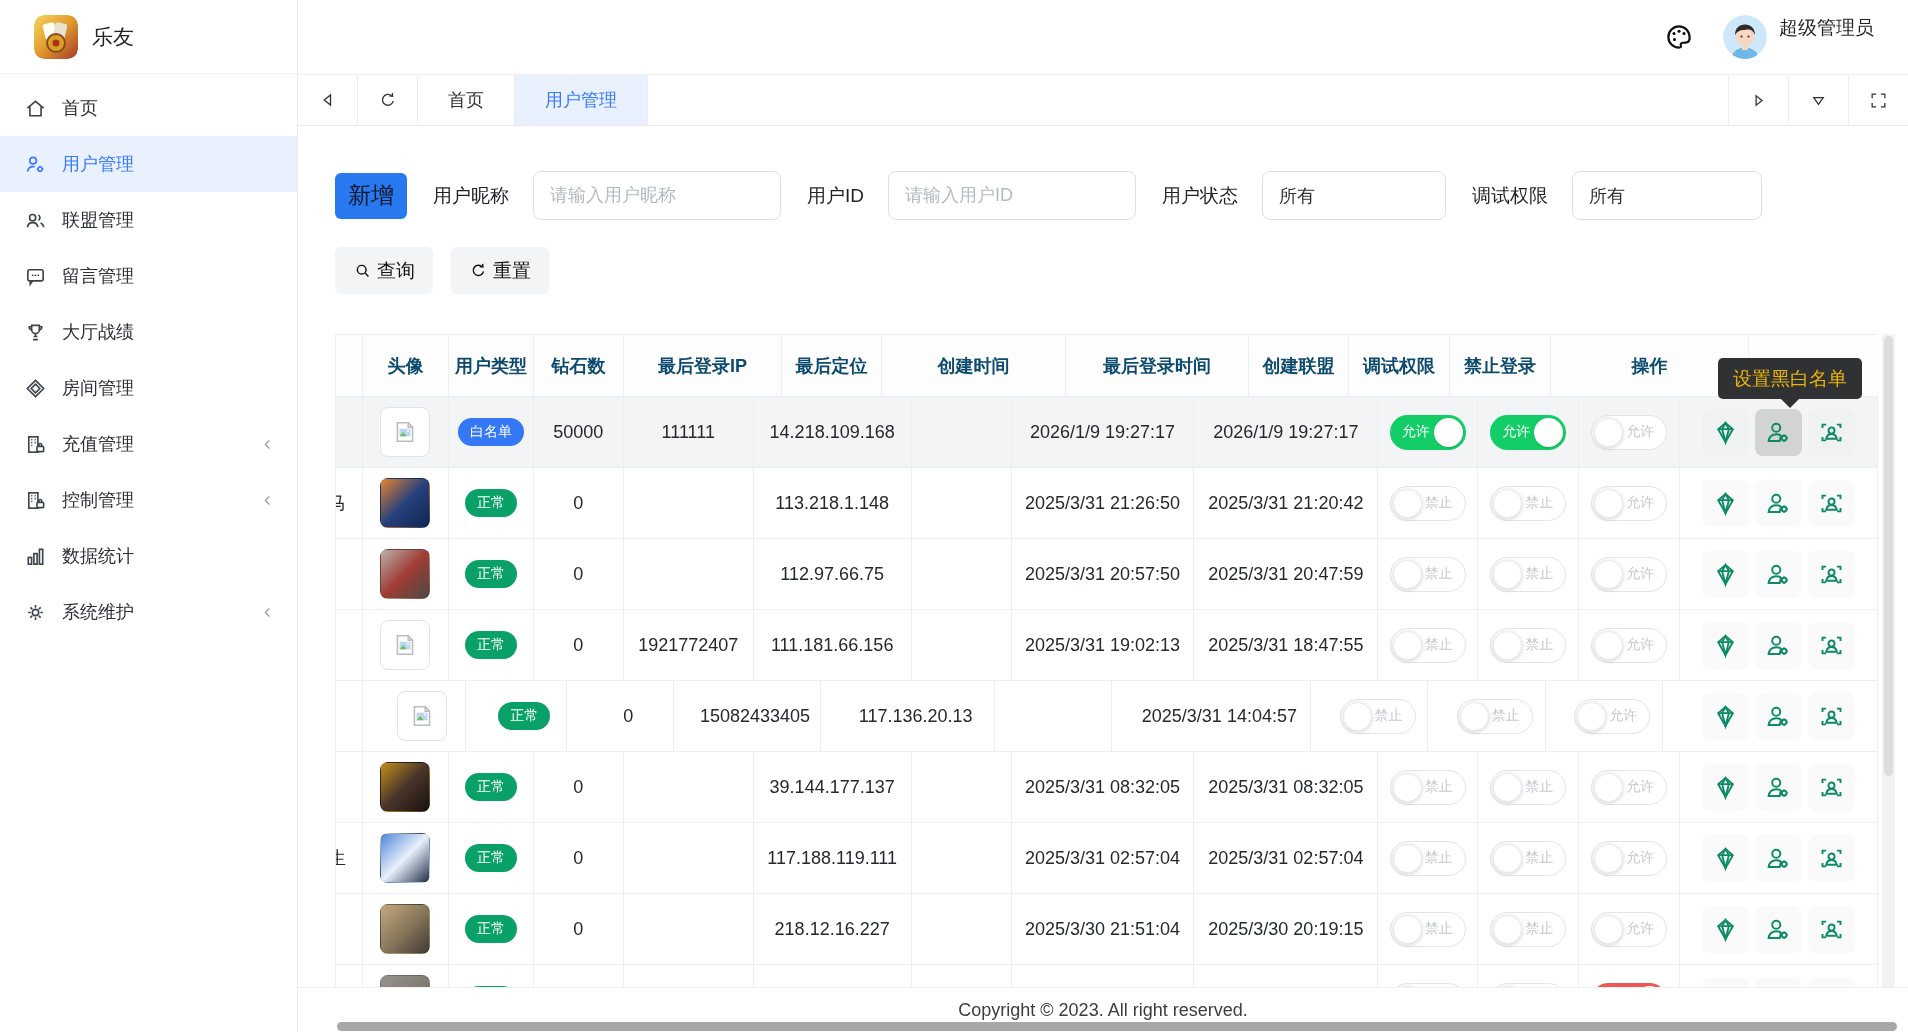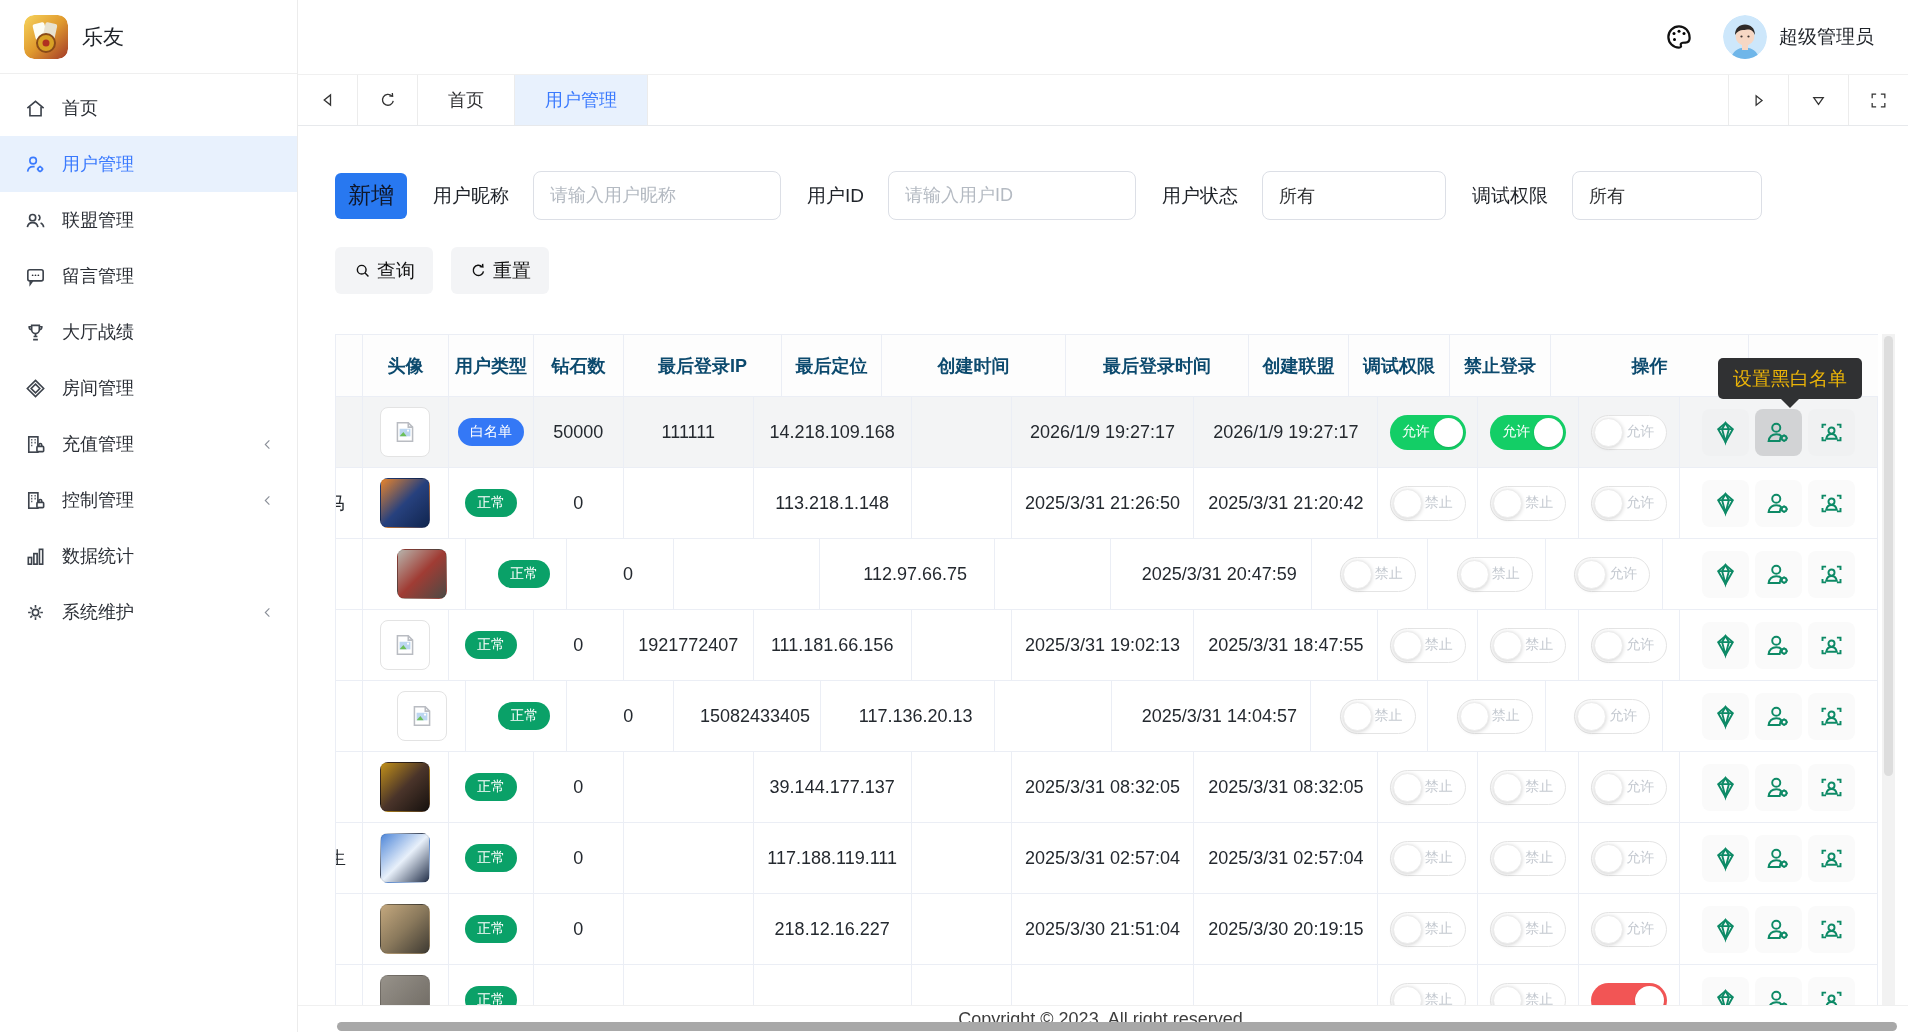--- a/index.html
+++ b/index.html
@@ -2,38 +2,38 @@
 <html style="--accent: #3a7afe; --badge-blue: #3478f6; --badge-green: #0aa168; --toggle-green: #13ce66; --toggle-red: #f25555; --teal: #0d8a66; --tooltip-bg: #303133;"><head>
 <meta charset="utf-8">
 <style>
   * { margin:0; padding:0; box-sizing:border-box; }
   html,body { width:1908px; height:1032px; overflow:hidden; }
   body { font-family:"Liberation Sans","DejaVu Sans",sans-serif; color:#303133; background:#fff; }
   .app { width:1908px; height:1032px; display:flex; position:relative; }
 
   
   .sidebar { width:298px; height:100%; background:#fff; border-right:1px solid #ececec; flex:0 0 auto; }
-  .logo-row { height:74px; display:flex; align-items:center; gap:14px; padding-left:24px; border-bottom:1px solid #efefef; }
+  .logo-row { height:74px; display:flex; align-items:center; gap:14px; padding-left:34px; border-bottom:1px solid #efefef; }
   .logo { width:44px; height:44px; border-radius:10px; overflow:hidden; flex:0 0 auto; }
   .brand-title { font-size:21px; color:#1f2329; }
   .menu { padding-top:6px; }
   .menu-item { height:56px; display:flex; align-items:center; gap:15px; padding:0 22px 0 24px; cursor:pointer; color:#2b2f36; }
   .menu-item .mi-icon { width:23px; height:23px; stroke:#3d434c; fill:none; stroke-width:1.7; flex:0 0 auto; }
   .menu-item .mi-label { font-size:18px; flex:1 1 auto; }
   .menu-item .mi-arrow { width:15px; height:15px; stroke:#8a8f98; fill:none; stroke-width:1.8; }
   .menu-item.active { background:#e8f1fd; color:var(--accent); }
   .menu-item.active .mi-icon { stroke:var(--accent); }
   .menu-item.active .mi-label { color:var(--accent); }
 
   
   .main { flex:1 1 auto; position:relative; height:100%; }
   .topbar { height:74px; display:flex; align-items:center; justify-content:flex-end; gap:26px; padding-right:34px; background:#fff; }
   .palette-btn { width:36px; height:36px; display:flex; align-items:center; justify-content:center; cursor:pointer; background:none; border:none; }
   .palette-btn svg { width:30px; height:30px; stroke:#111; fill:none; stroke-width:1.8; }
-  .user-box { display:flex; align-items:center; gap:12px; cursor:pointer; }
+  .user-box { display:flex; align-items:flex-start; gap:12px; cursor:pointer; }
   .user-avatar { width:44px; height:44px; border-radius:50%; overflow:hidden; }
   .user-name { font-size:19px; color:#1f2329; }
 
   
   .tabbar { height:52px; display:flex; align-items:stretch; border-top:1px solid #f0f0f0; border-bottom:1px solid #e7e9ec; background:#fff; }
   .tab-nav-btn { width:60px; display:flex; align-items:center; justify-content:center; border-right:1px solid #ececec; background:#fff; border-top:none; border-bottom:none; border-left:none; cursor:pointer; }
   .tab-nav-btn svg { width:20px; height:20px; stroke:#333; fill:none; stroke-width:1.6; }
   .tab { display:flex; align-items:center; padding:0 30px; font-size:18px; color:#303133; border-right:1px solid #ececec; cursor:pointer; }
   .tab.active { background:#e8f1fd; color:var(--accent); }
   .tab-spacer { flex:1 1 auto; }
@@ -88,21 +88,21 @@
   .act-btn svg { width:27px; height:27px; stroke:var(--teal); fill:none; stroke-width:1.7; }
   .act-btn.hovered { background:#d2d3d5; }
 
   .tooltip { position:absolute; left:1383px; top:24px; height:41px; line-height:41px; padding:0 15px; background:var(--tooltip-bg); color:#eab308; font-size:19px; border-radius:5px; white-space:nowrap; z-index:5; }
   .tooltip::after { content:""; position:absolute; left:50%; bottom:-9px; transform:translateX(-50%); border:10px solid transparent; border-top-color:var(--tooltip-bg); border-bottom:none; }
 
   .v-scroll-track { position:absolute; left:1547px; top:0; width:13px; height:677px; background:#f2f2f2; }
   .v-scroll-thumb { position:absolute; left:2px; top:2px; width:9px; height:440px; background:#dddddd; border-radius:5px; }
 
   
-  .footer { position:absolute; left:0; right:0; bottom:0; height:27px; background:#fff; border-top:1px solid #f0f0f0; display:flex; align-items:center; justify-content:center; }
+  .footer { position:absolute; left:0; right:0; bottom:0; height:45px; background:#fff; border-top:1px solid #f0f0f0; display:flex; align-items:center; justify-content:center; }
   .footer-text { font-size:18px; color:#3d3d3d; }
   .h-scrollbar { position:absolute; left:39px; bottom:1px; width:1560px; height:9px; background:#a8a8a8; border-radius:5px; z-index:6; }
 </style>
 </head>
 <body>
 
 <svg width="0" height="0" style="position:absolute">
   <defs>
     <linearGradient id="lg-gold" x1="0" y1="0" x2="1" y2="1">
       <stop offset="0" stop-color="#f6d45c"></stop>
@@ -533,20 +533,21 @@
     <div class="cell c1">
       <div class="avatar photo" style="background: linear-gradient(135deg, rgb(184, 180, 172), rgb(160, 60, 52), rgb(76, 74, 69));"></div>
     </div>
     <div class="cell c2">
                   <span class="badge green">正常</span>
                 </div>
     <div class="cell c3 diamonds">0</div>
     <div class="cell c4 account"></div>
     <div class="cell c5 ip">112.97.66.75</div>
     <div class="cell c6 loc"></div>
+    <div class="cell c7 login">2025/3/31 20:57:50</div>
     <div class="cell c8 created">2025/3/31 20:47:59</div>
     <div class="cell c9">
       <span class="toggle tg-union off gray">
                     <span class="tg-label">禁止</span>
                     <span class="knob"></span>
                   </span>
     </div>
     <div class="cell c10">
       <span class="toggle tg-debug off gray">
                     <span class="tg-label">禁止</span>

